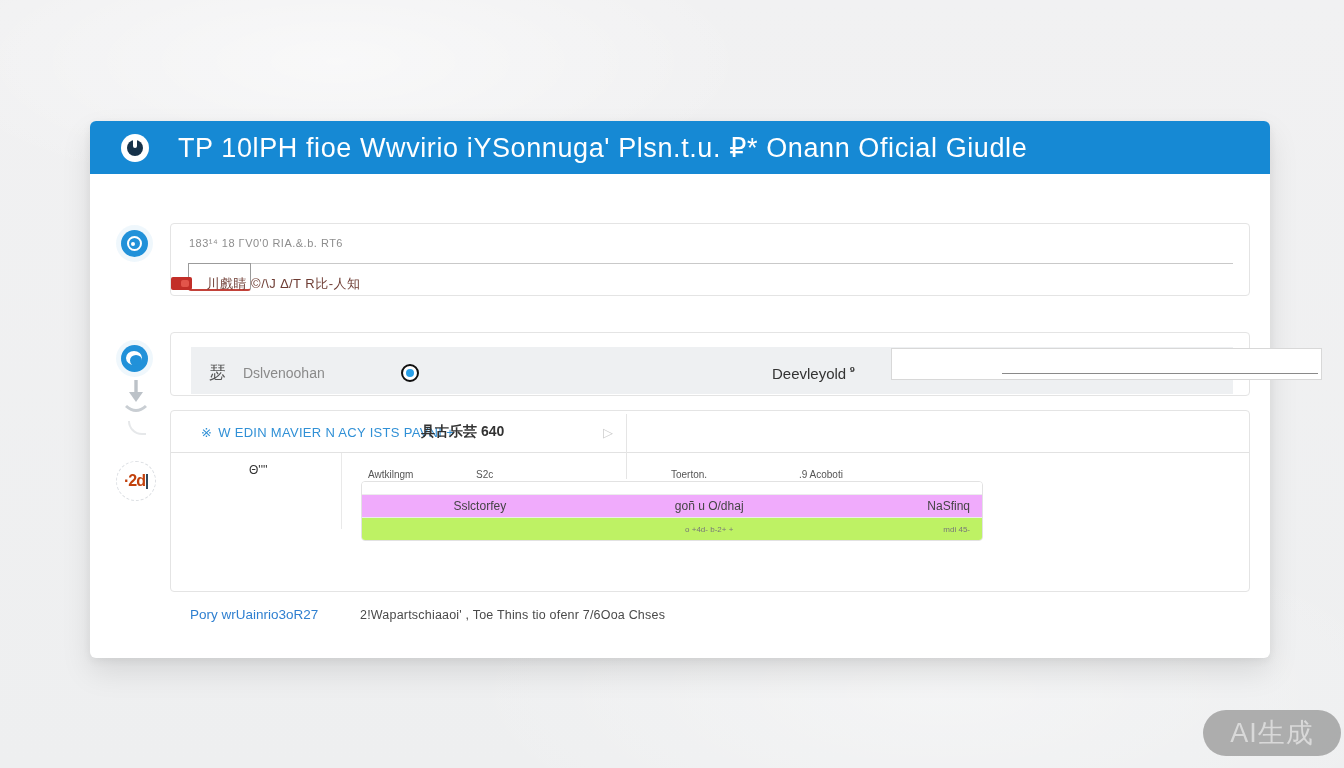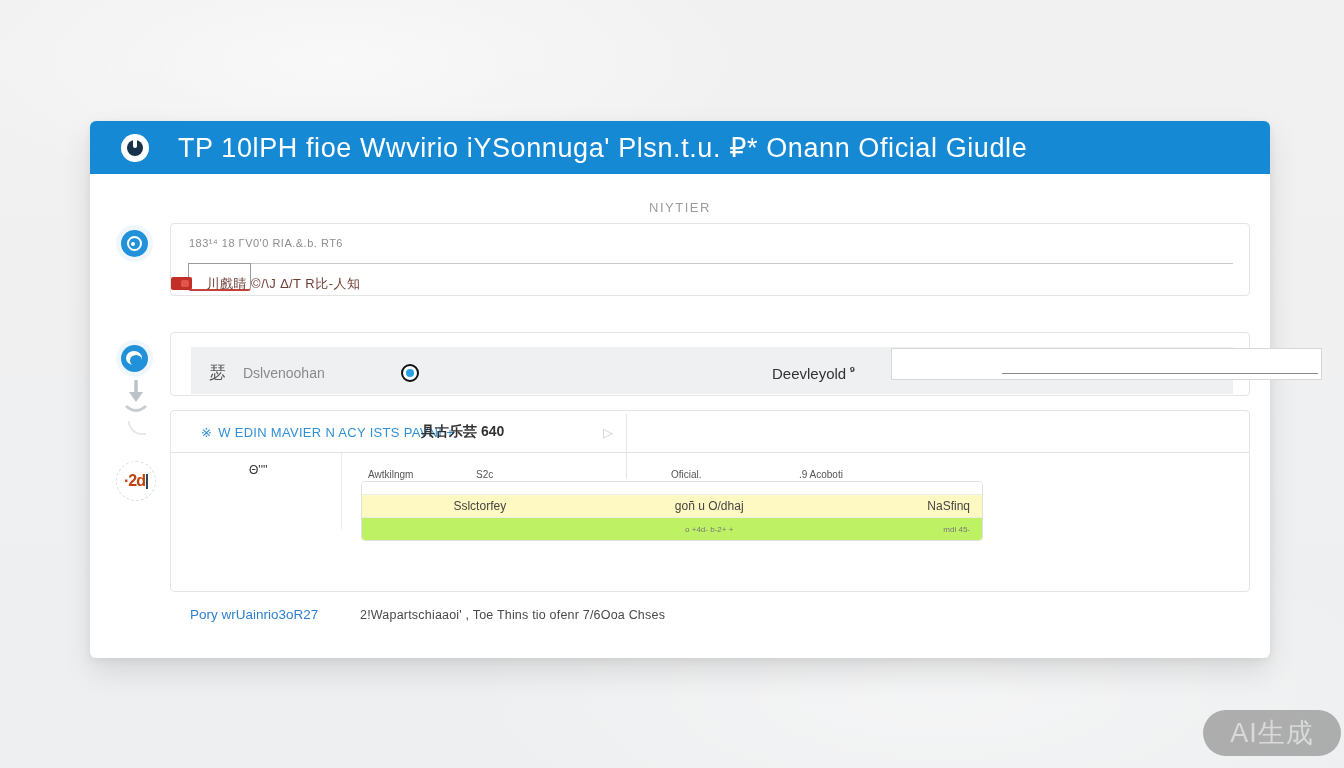--- a/index.html
+++ b/index.html
@@ -87,21 +87,21 @@
   .p3-cjk { position:absolute; left:250px; top:12px; font-size:14px; font-weight:600; color:#333; white-space:nowrap; }
   .p3-chev { position:absolute; left:432px; top:14px; font-size:13px; color:#ccc; }
   .vdiv1 { position:absolute; left:455px; top:3px; width:1px; height:65px; background:#e5e5e5; }
   .vdiv2 { position:absolute; left:170px; top:42px; width:1px; height:76px; background:#e9e9e9; }
   .p3-rowicon { position:absolute; left:78px; top:52px; font-size:12px; color:#333; }
   .p3-col { position:absolute; top:50px; font-size:10px; color:#555; white-space:nowrap;margin-top:8px; }
   .c0 { left:197px; } .c1 { left:305px; } .c2 { left:500px; } .c3 { left:628px; }
   .itable { position:absolute; left:190px; top:70px; width:622px; height:60px;
     border:1px solid #e2e2e2; border-radius:4px; background:#fff; overflow:hidden; }
   .itable .strip { height:12px; background:#fff; }
-  .itable .hrow { height:24px; background:#fef9c3; border-top:1px solid #ececec; border-bottom:1px solid #ececec;
+  .itable .hrow { height:24px; background:#f0abfc; border-top:1px solid #ececec; border-bottom:1px solid #ececec;
     display:flex; align-items:center; font-size:12px; color:#444; }
   .itable .drow { height:22px; background:#bef264; display:flex; align-items:center; font-size:8px; color:#777; }
   .cell-a { width:38%; text-align:center; }
   .cell-b { width:36%; text-align:center; }
   .cell-c { flex:1; text-align:right; padding-right:12px; }
   
   .foot-link { position:absolute; left:100px; top:486px; font-size:13.5px; color:#2e7fd0; cursor:pointer; }
   .foot-text { position:absolute; left:270px; top:487px; font-size:12.5px; color:#4a4a4a; letter-spacing:.2px; }
   
   .wm { position:absolute; left:1203px; top:710px; width:138px; height:46px; border-radius:23px;
@@ -143,21 +143,20 @@
     </svg>
   </div>
   <div class="sb-ic" style="left:38px; top:300px;">
     <div class="faint-curve"></div>
   </div>
   <div class="sb-ic badge24" style="left:26px; top:340px;">
     <span class="txt">·2d</span>
       <span class="badge-bar"></span>
   </div>
 
-  <div class="niytier">NIYTIER</div>
 
   <div class="panel p1">
     <div class="p1-label">183¹⁴  18 ΓV0'0 RIA.&amp;.b. RT6</div>
     <div class="p1-line"></div>
     <div class="p1-box"></div>
     <div class="p1-notice">
       <span class="flag"><span class="lite"></span></span>
       <span class="p1-notice-text">川戲睛 ©/\J ∆/T R比-人知</span>
     </div>
   </div>
@@ -179,21 +178,21 @@
   <div class="panel p3">
     <div class="p3-tabbar"></div>
     <div class="p3-tab"><span class="snow">※</span><span>W EDIN MAVIER N ACY ISTS PAVNI +</span></div>
     <div class="p3-cjk">具古乐芸 640</div>
     <div class="p3-chev">▷</div>
     <div class="vdiv1"></div>
     <div class="vdiv2"></div>
     <div class="p3-rowicon">Θ''''</div>
     <div class="p3-col c0">Awtkilngm</div>
     <div class="p3-col c1">S2c</div>
-    <div class="p3-col c2">Oficial.</div>
+    <div class="p3-col c2">Toerton.</div>
     <div class="p3-col c3">.9 Acoboti</div>
 
     <div class="itable">
       <div class="strip"></div>
       <div class="hrow">
         <div class="cell-a">Sslctorfey</div>
         <div class="cell-b">goñ u O/dhaj</div>
         <div class="cell-c">NaSfinq</div>
       </div>
       <div class="drow">

